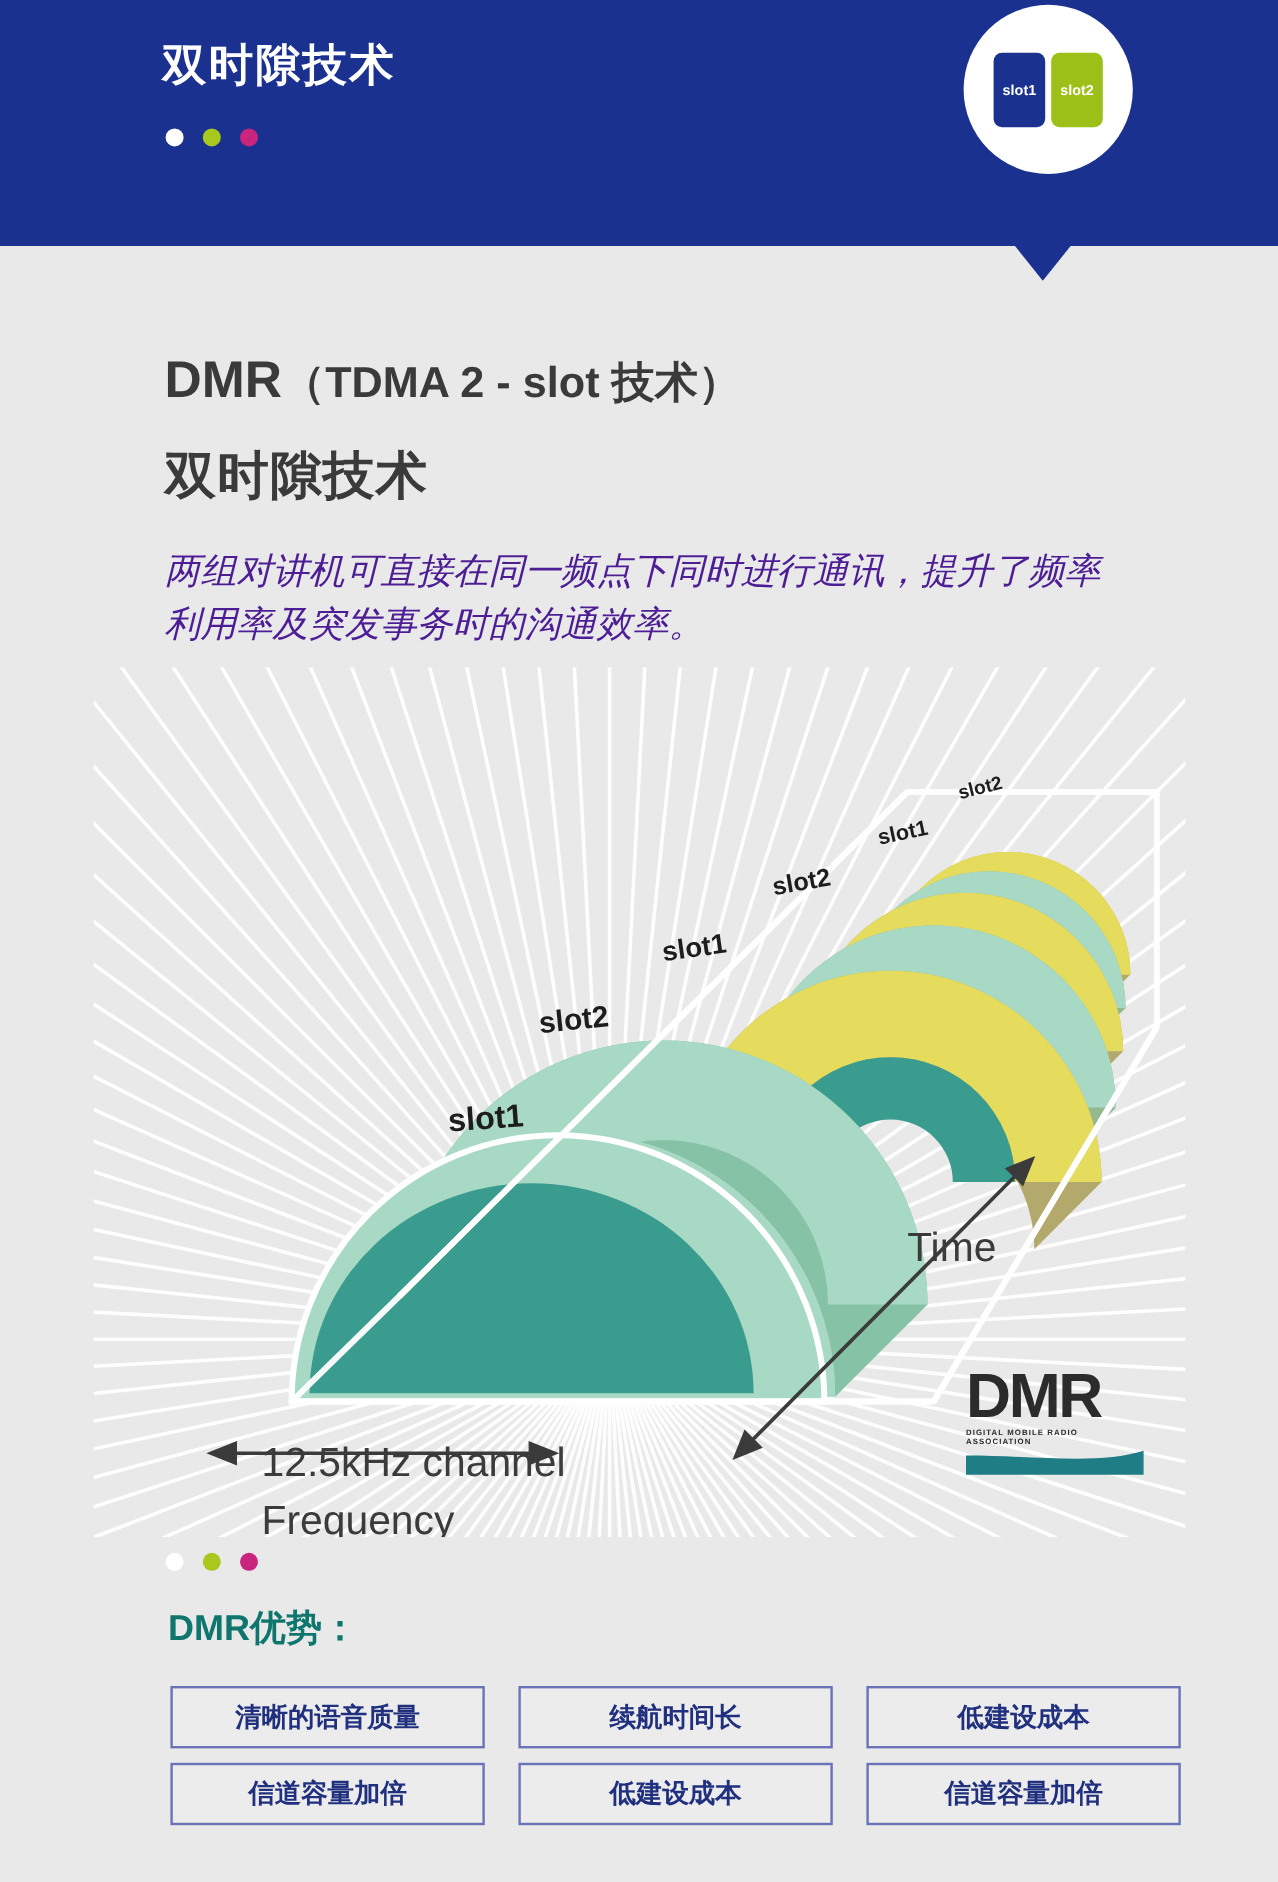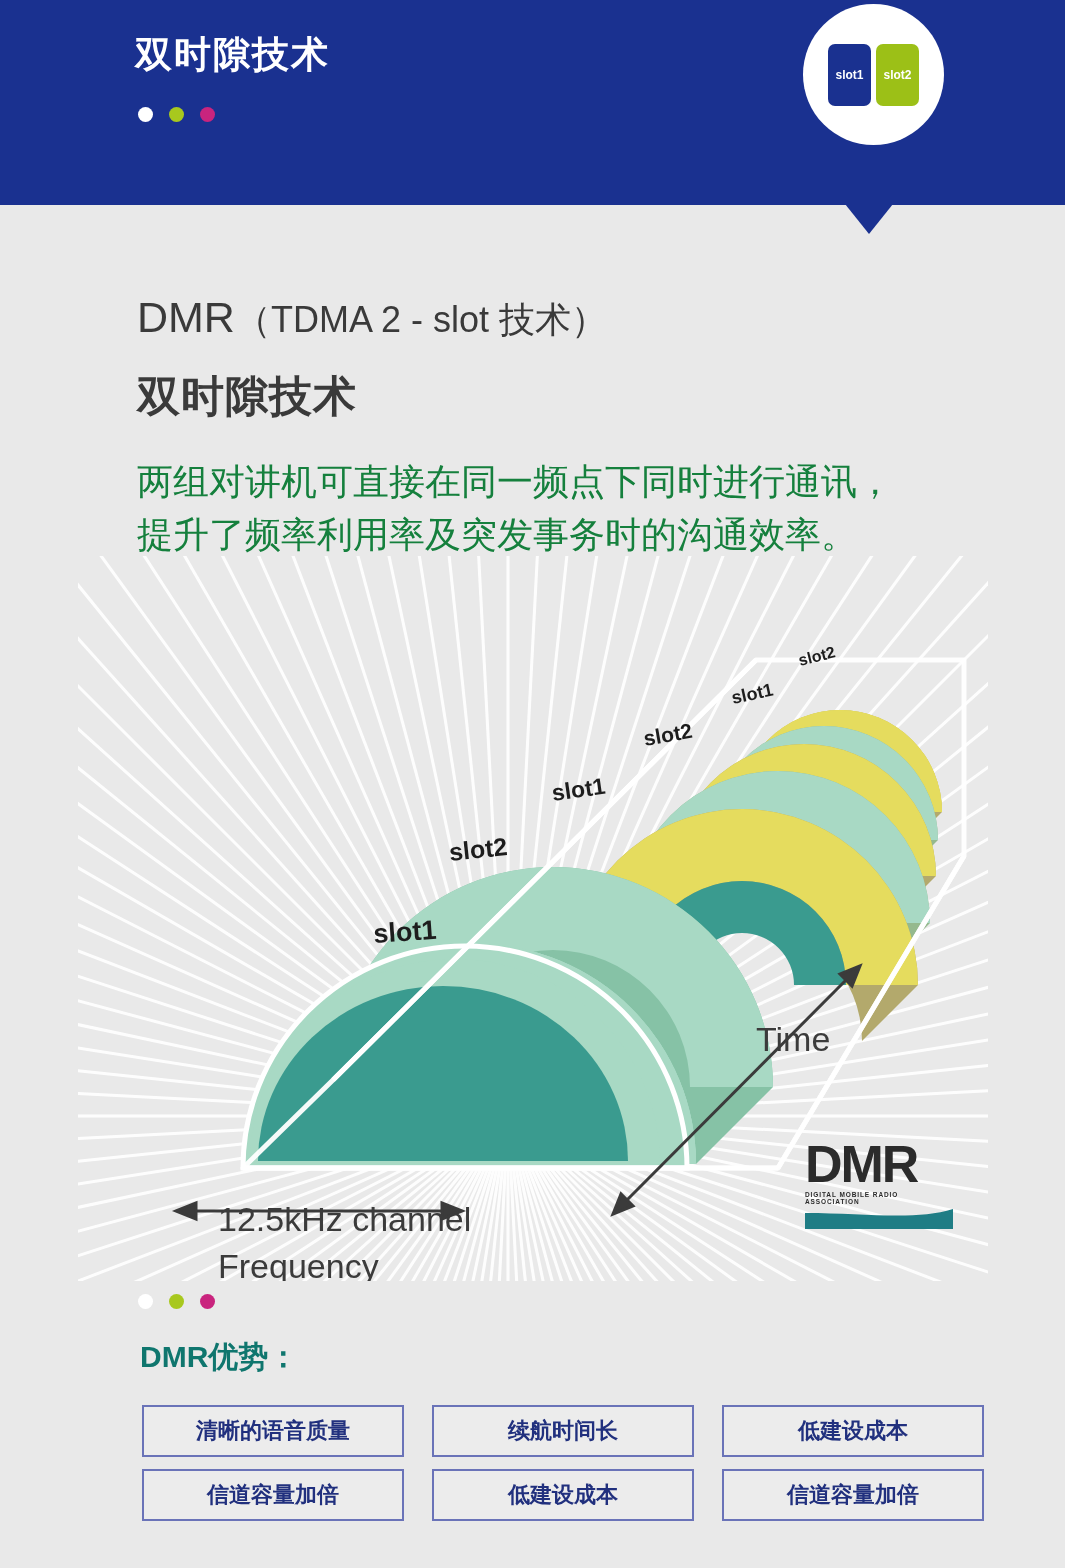--- a/index.html
+++ b/index.html
@@ -44,31 +44,31 @@
     width:43px; height:62px; border-radius:7px;
     display:flex; align-items:center; justify-content:center;
     font-size:12px; font-weight:700;
   }
   .slot-chip.blue { background:#1a3190; color:#ffffff; }
   .slot-chip.green { background:#9cc017; color:#ffffff; }
 
   
   .h1-line {
     position:absolute; left:137px; top:293px;
-    font-size:43px; font-weight:400; color:#3a3a3a;
+    font-size:43px; font-weight:700; color:#3a3a3a;
     white-space:nowrap; letter-spacing:0px;
   }
   .h1-line .sub { font-size:36px; }
   .h2-line {
     position:absolute; left:137px; top:368px;
     font-size:43px; font-weight:700; color:#3a3a3a; letter-spacing:1px;
   }
   .desc {
     position:absolute; left:137px; top:455px; width:790px;
-    font-size:36px; line-height:1.48; color:#15803d; font-weight:400;
+    font-size:30px; line-height:1.48; color:#4c1d95; font-weight:400;font-style:italic;
   }
 
   
   .diagram {
     position:absolute; left:78px; top:556px;
     width:910px; height:725px;
     overflow:hidden;
   }
   .diagram svg { display:block; }
 

